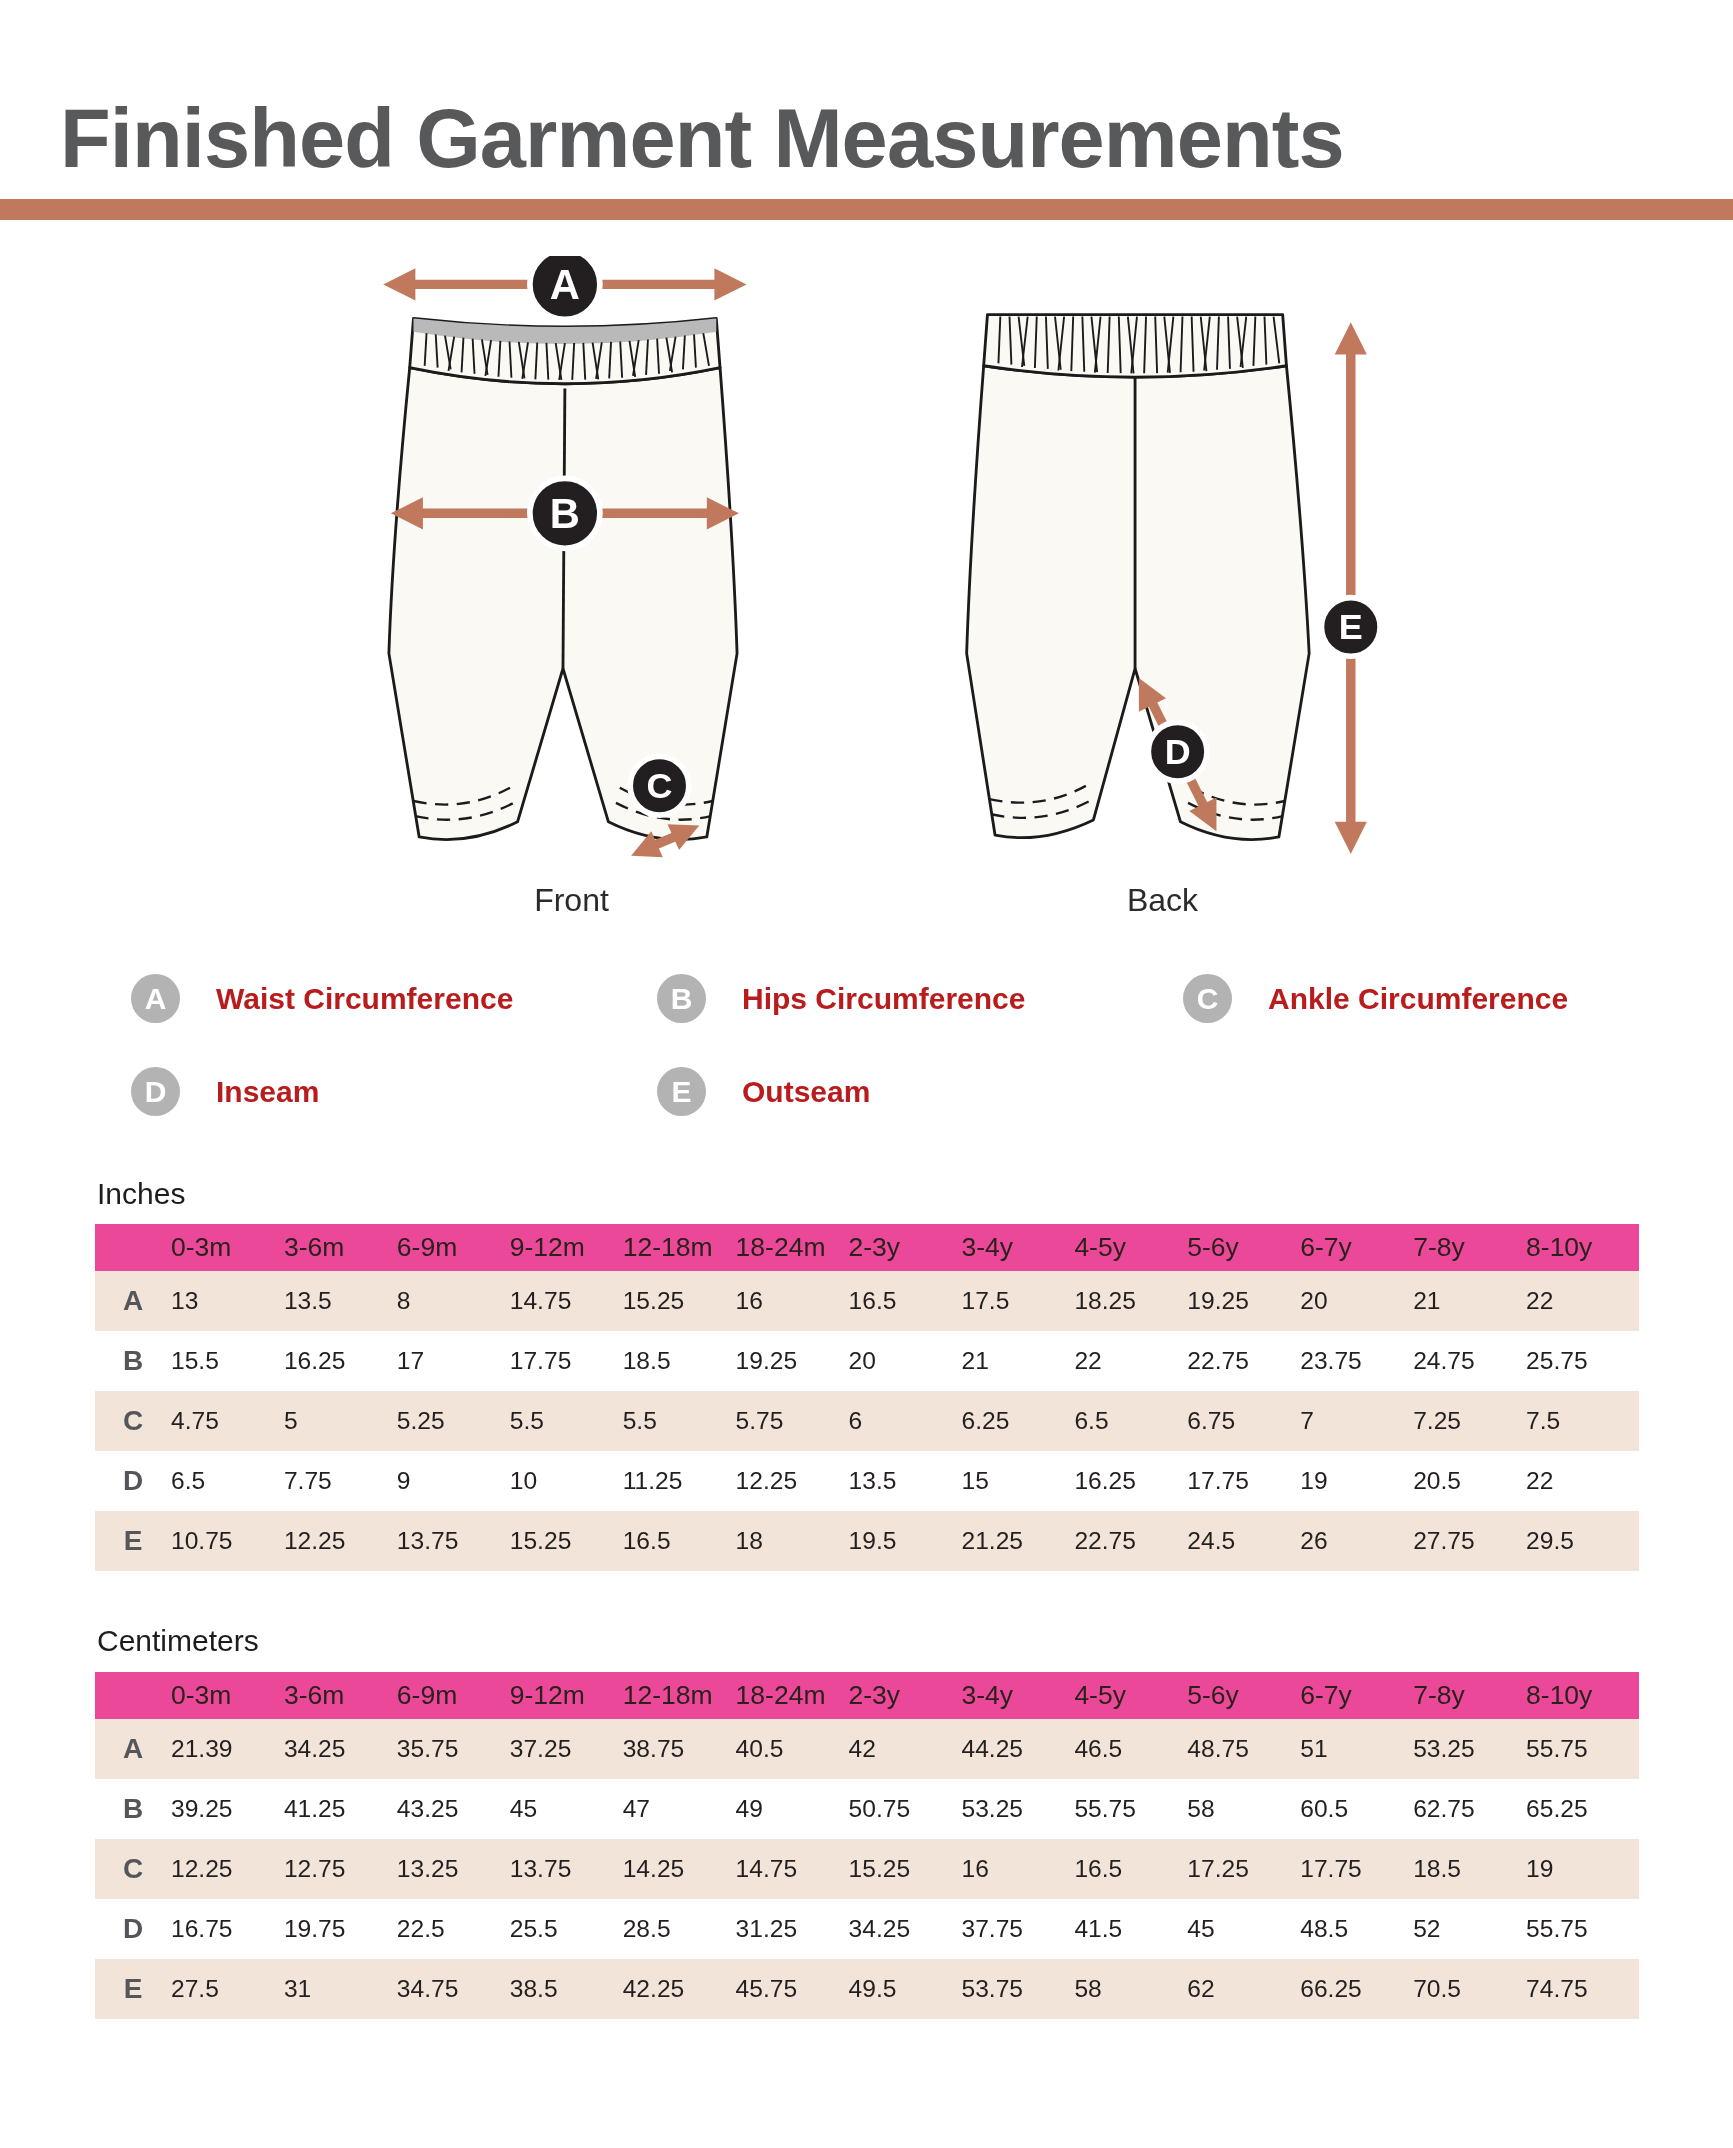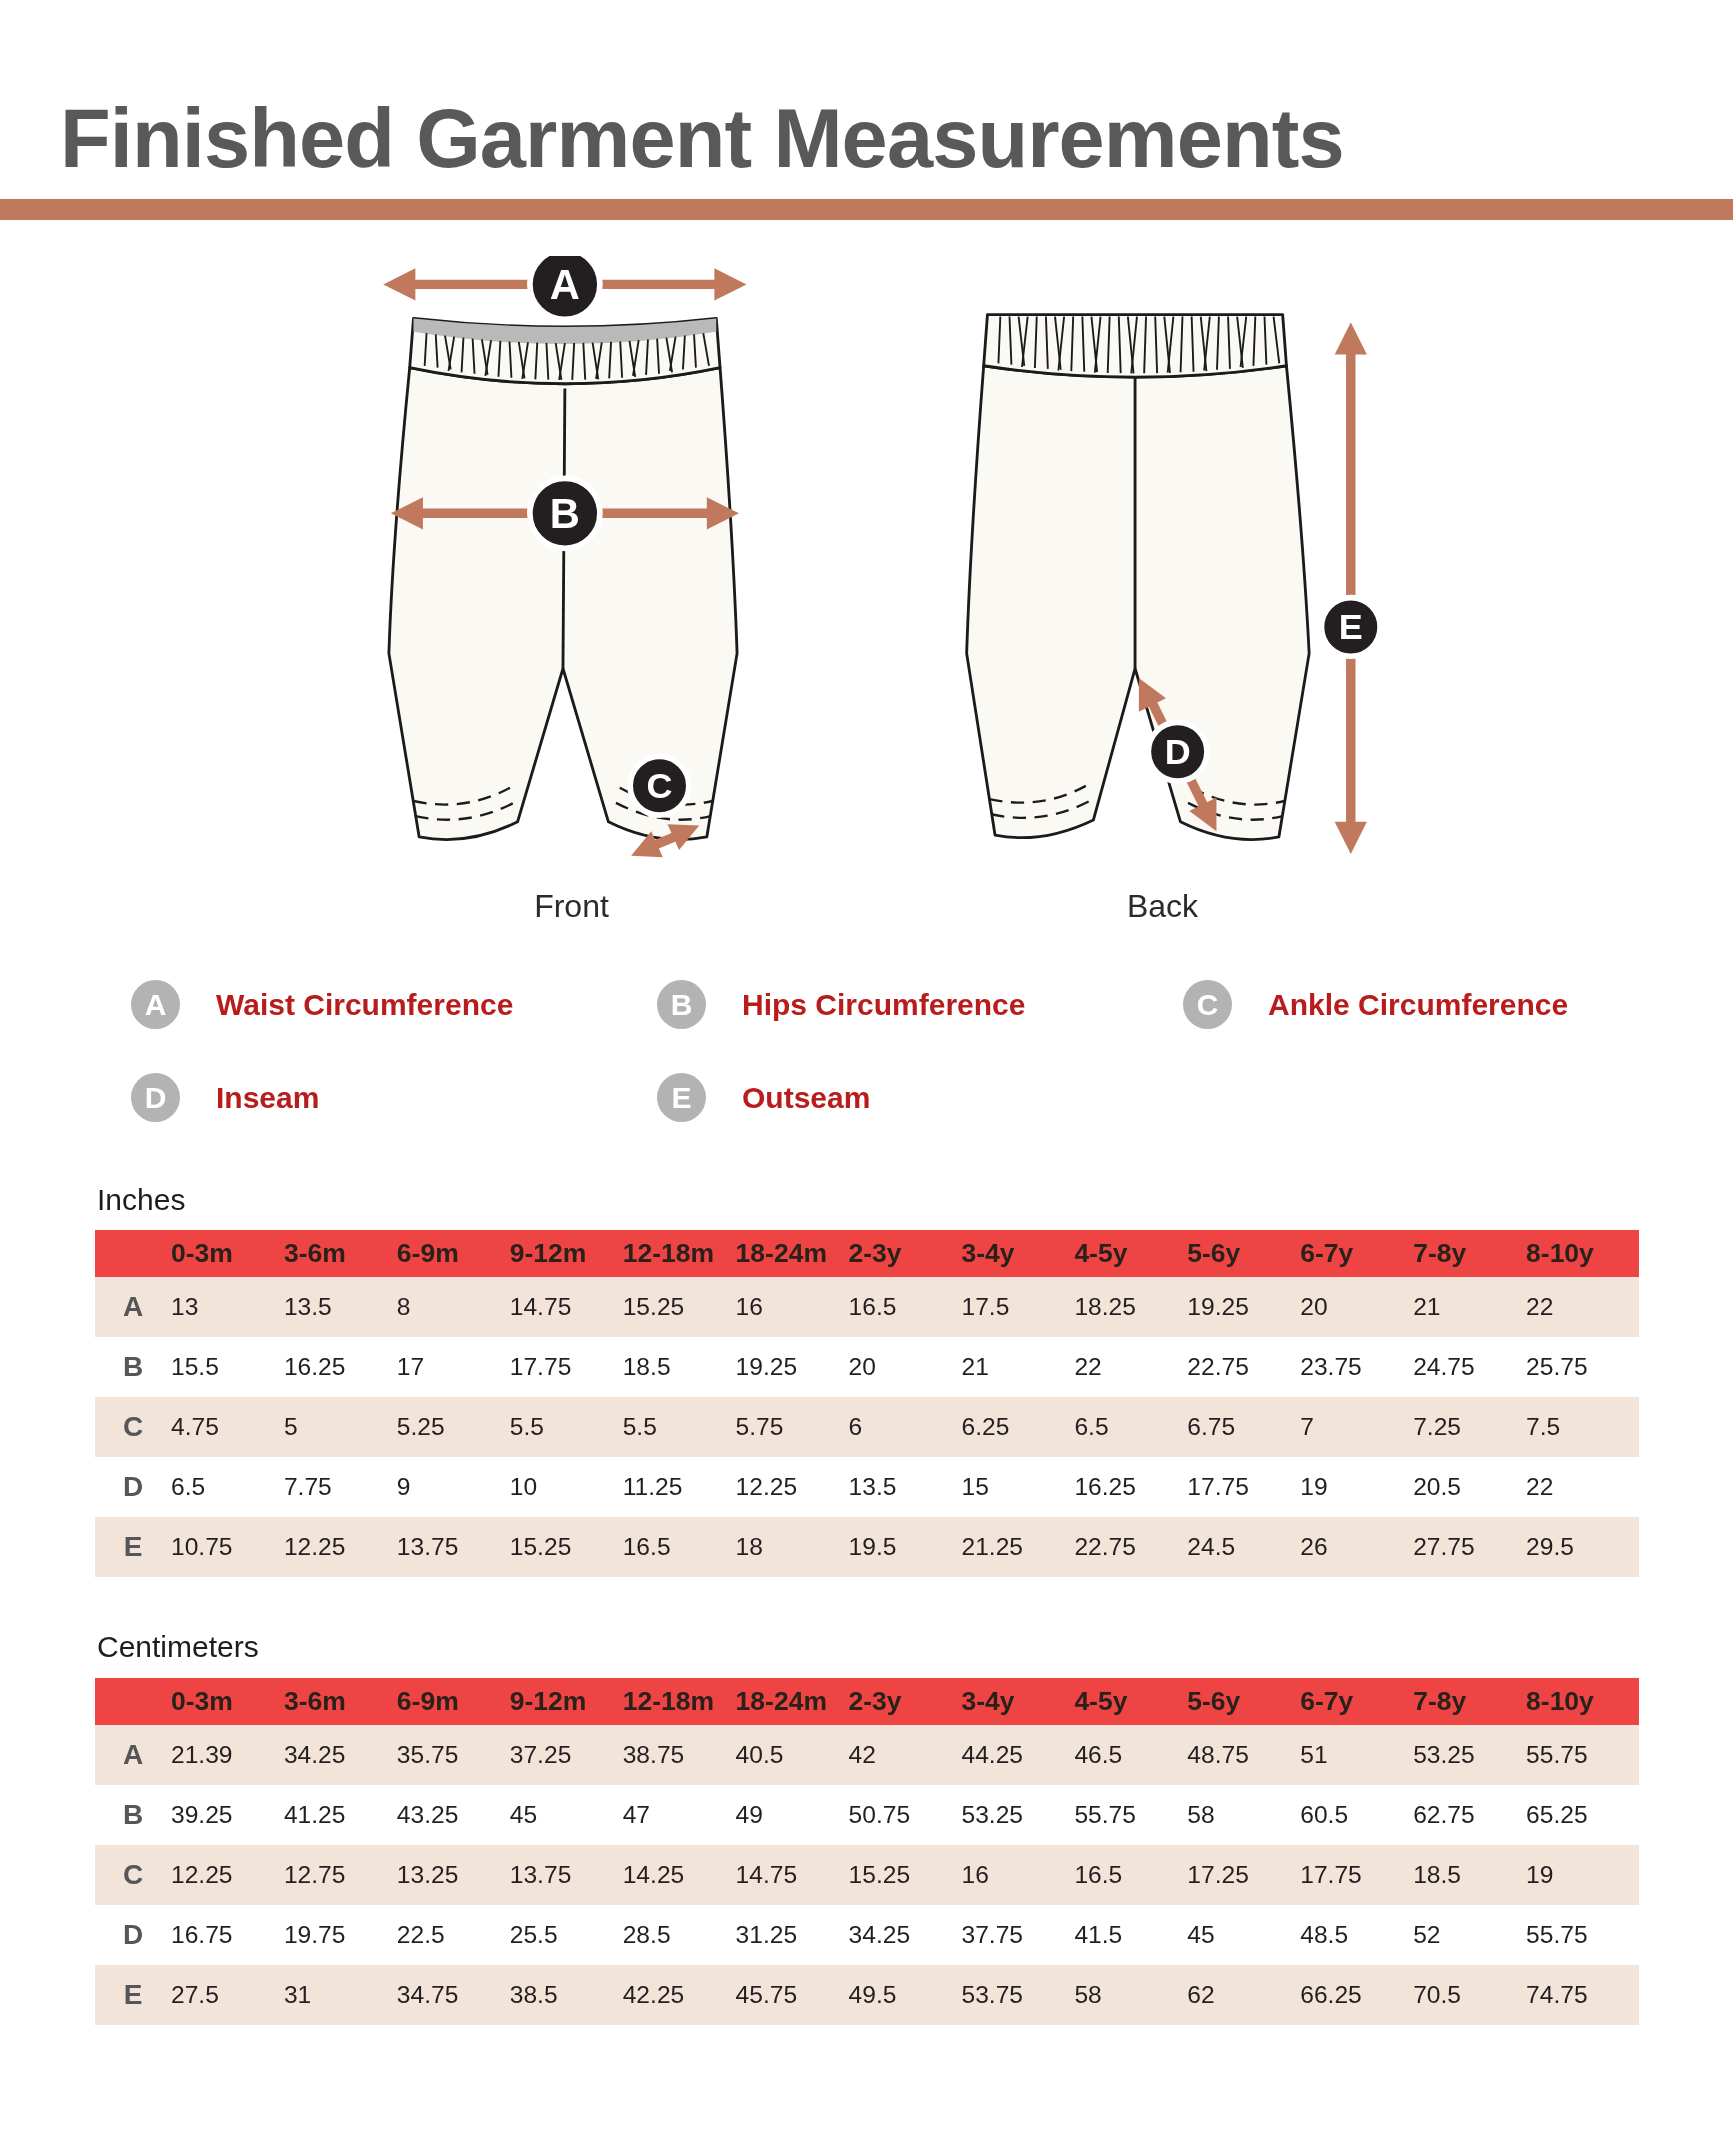--- a/index.html
+++ b/index.html
@@ -10,32 +10,32 @@
   h1[data-name=page-title]{margin:95px 0 0 60px;font-size:83px;font-weight:bold;
       color:#58595B;line-height:1.05;letter-spacing:-0.9px;}
   .accent-bar{margin-top:17px;height:21px;background:#C0795D;width:100%;}
 
   .intro{margin:44px 95px 0 95px;font-size:28px;line-height:1.56;color:#26221f;}
   .intro span{display:block;}
 
   .diagrams{margin-top:36px;display:flex;justify-content:center;gap:142px;}
   figure{margin:0;text-align:center;}
   figure svg{display:block;}
-  figcaption{font-size:32px;color:#2b2b2b;margin-top:17px;}
+  figcaption{font-size:32px;color:#2b2b2b;margin-top:11px;}
 
   .legend{margin:55px 0 0 131px;display:grid;grid-template-columns:526px 526px auto;row-gap:44px;}
   .legend-item{display:flex;align-items:center;gap:36px;}
   .badge{width:49px;height:49px;border-radius:50%;background:#B3B3B3;color:#ffffff;
       font-weight:bold;font-size:30px;display:flex;align-items:center;justify-content:center;flex:0 0 auto;}
   .legend-label{font-size:30px;font-weight:bold;color:#b91c1c;}
 
   section h2{margin:61px 0 13.2px 97px;font-size:30px;font-weight:400;color:#1d1d1d;}
   section.cm h2{margin-top:53px;}
   table{margin-left:95px;width:1544px;border-collapse:collapse;table-layout:fixed;}
-  thead th{height:47px;font-size:26.5px;font-weight:700;background:#ef4444;
+  thead th{height:47px;font-size:26.5px;font-weight:400;background:#ec4899;
       text-align:left;color:#2b211b;padding:0;}
   th.corner{width:76px;}
   tbody tr{height:60px;}
   tbody tr.shade{background:#F2E4D9;}
   tbody th{font-size:28px;font-weight:bold;color:#55565A;text-align:center;padding:0;}
   td{font-size:24.6px;color:#231f20;text-align:left;padding:0;}
 
   
   .outline{fill:#FBF9F4;stroke:#1b1b1b;stroke-width:3;stroke-linejoin:round;}
   .seam{stroke:#1b1b1b;stroke-width:3;fill:none;}

